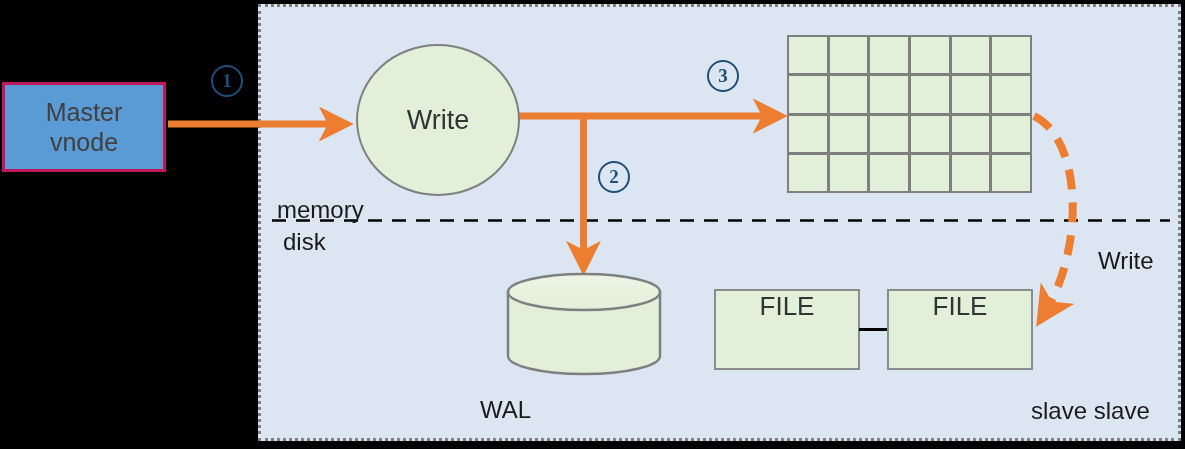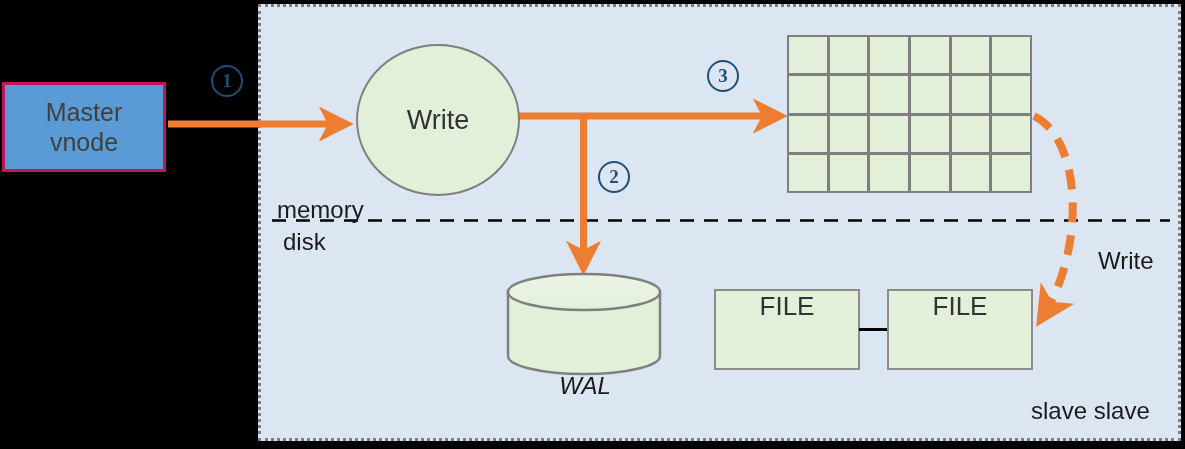--- a/index.html
+++ b/index.html
@@ -104,26 +104,25 @@
     box-sizing: border-box;
     display: grid;
     grid-template-columns: repeat(6, 1fr);
     grid-template-rows: repeat(4, 1fr);
     gap: 3px;
   }
   .memtable-cell { background: #e2efd9; }
   .wal-label {
     position: absolute;
     left: 480px;
-    top: 372px;
+    top: 396px;
     width: 210px;
-    text-align: center;
-    font-size: 24px;
-    color: #1a1a1a;
-    font-style: italic;
+    text-align: left;
+    font-size: 24px;
+    color: #1a1a1a;
   }
 
   
   .file-box {
     position: absolute;
     top: 289px;
     height: 81px;
     background: #e2efd9;
     border: 2.5px solid #8b8b8b;
     box-sizing: border-box;

